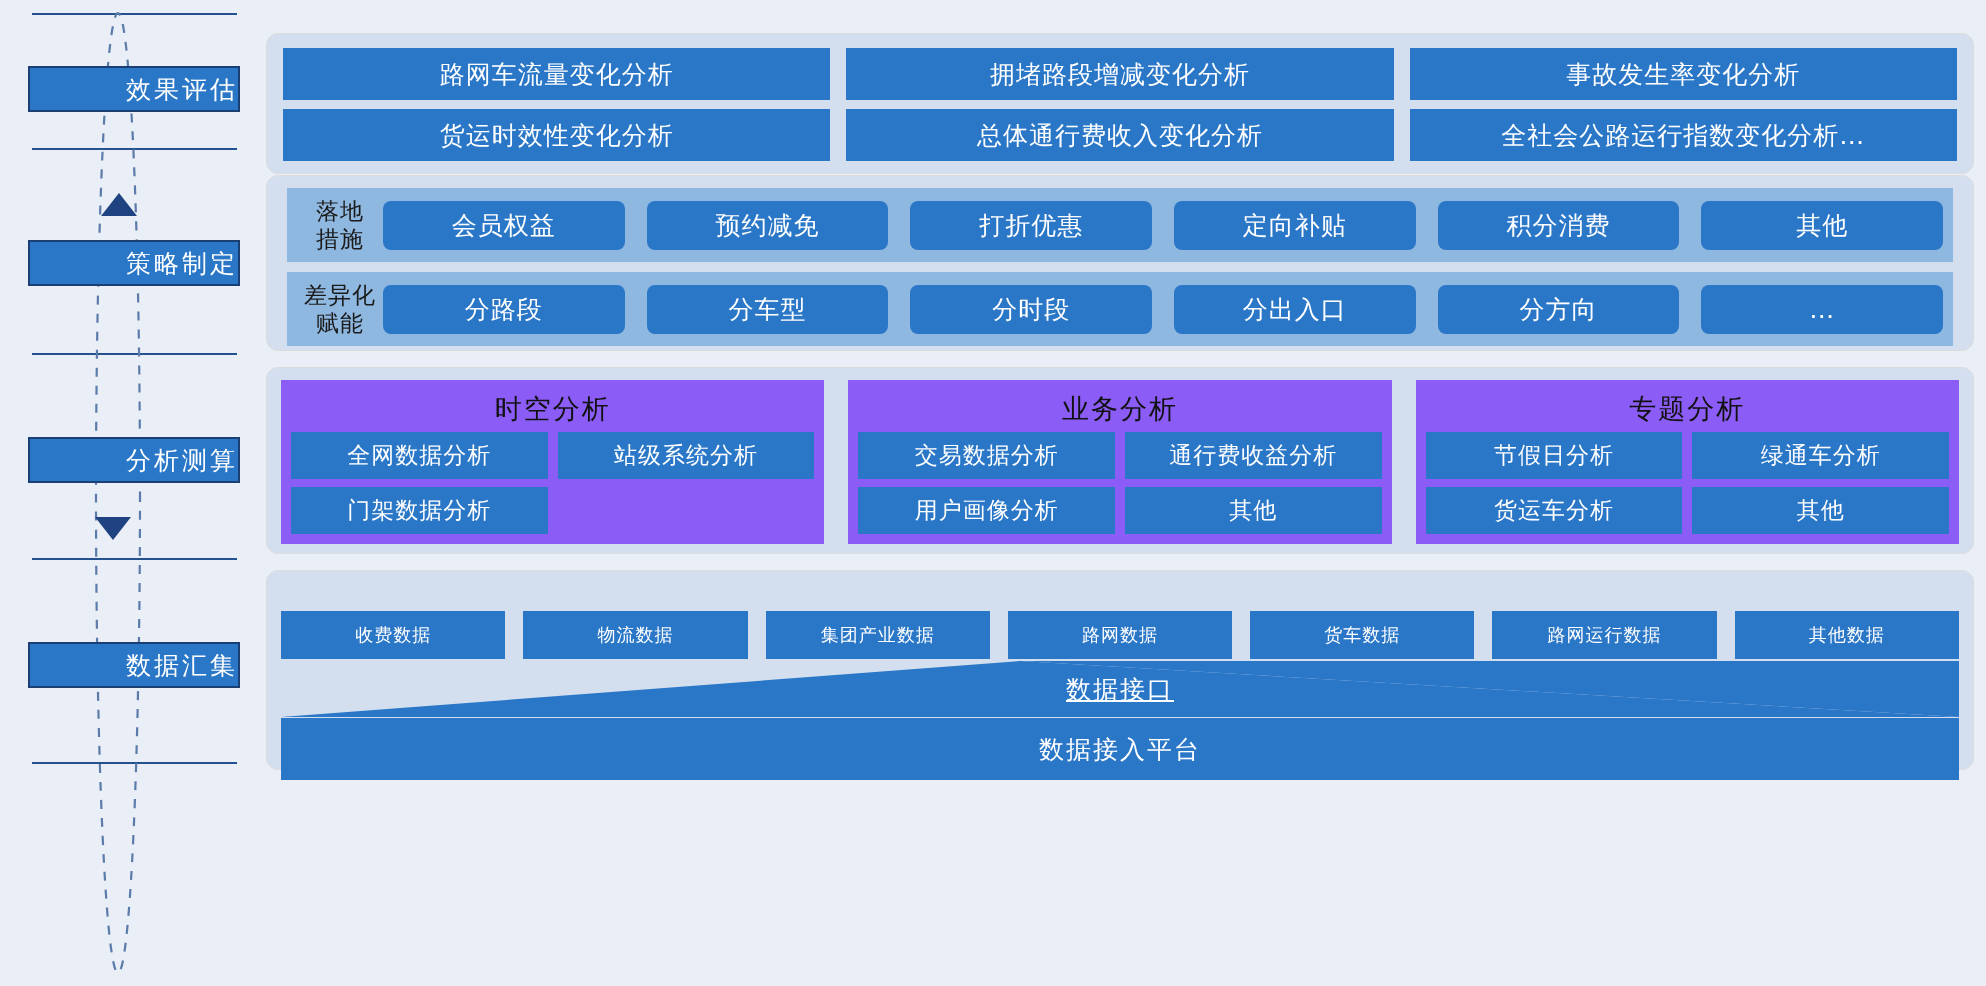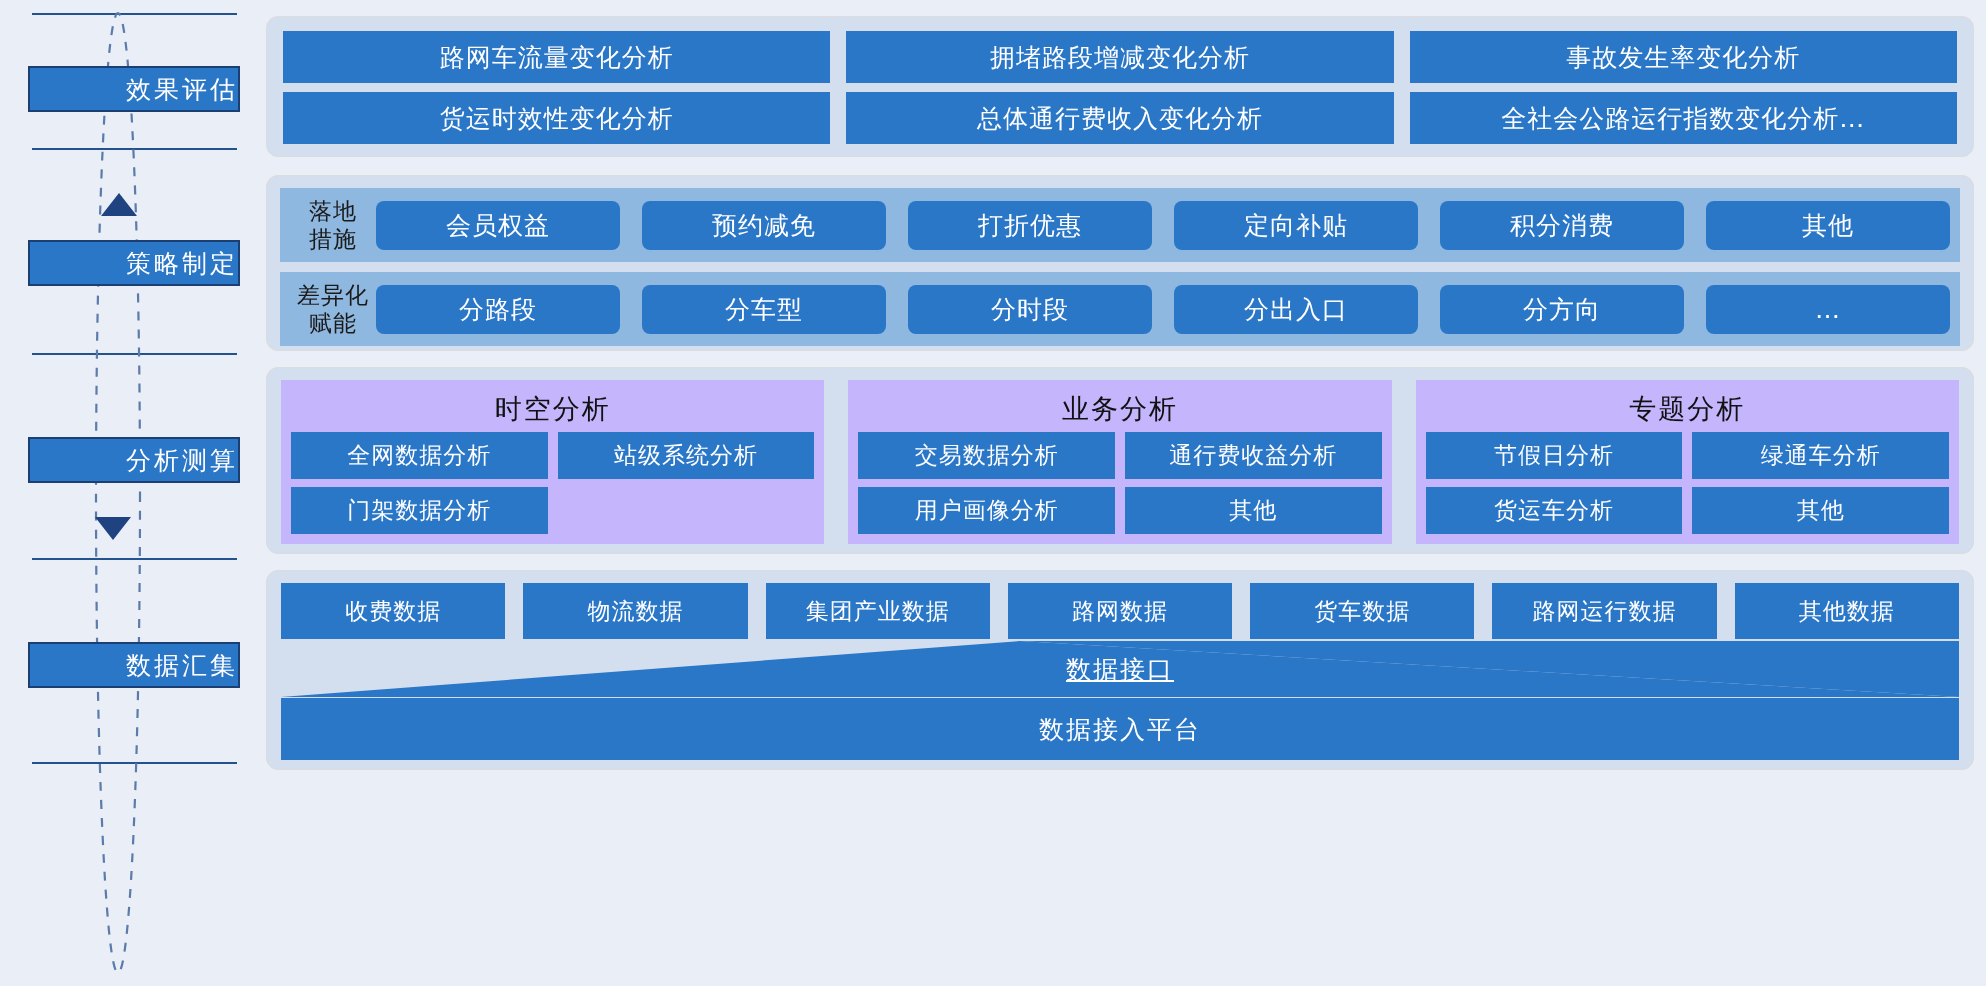--- a/index.html
+++ b/index.html
@@ -74,32 +74,32 @@
     display: flex;
     align-items: center;
     justify-content: center;
     text-align: center;
     font-size: 25px;
     letter-spacing: 1px;
     white-space: nowrap;
   }
 
   
-  #panel-eval { top: 16px; height: 141px; padding: 14px 16px; }
+  #panel-eval { top: 33px; height: 141px; padding: 14px 16px; }
   #panel-eval .grid {
     display: grid;
     grid-template-columns: repeat(3, 1fr);
     grid-auto-rows: 52px;
     column-gap: 16px;
     row-gap: 9px;
     height: 100%;
   }
 
   
-  #panel-strategy { top: 175px; height: 176px; padding: 12px 13px; }
+  #panel-strategy { top: 175px; height: 176px; padding: 12px 20px; }
   .strat-row {
     display: flex;
     align-items: center;
     background: #8fb8e0;
     height: 74px;
     padding: 0 10px;
   }
   .strat-row + .strat-row { margin-top: 10px; }
   .strat-label {
     width: 86px;
@@ -123,21 +123,21 @@
 
   
   #panel-analysis { top: 367px; height: 187px; padding: 12px 14px; }
   #panel-analysis .cols {
     display: grid;
     grid-template-columns: repeat(3, 1fr);
     column-gap: 24px;
     height: 100%;
   }
   .acol {
-    background: #c4b5fd;
+    background: #8b5cf6;
     padding: 6px 10px 10px 10px;
     display: flex;
     flex-direction: column;
   }
   .acol-title {
     color: #111111;
     font-size: 27px;
     letter-spacing: 2px;
     text-align: center;
     height: 46px;
@@ -152,21 +152,21 @@
   }
   .acol-grid .chip { font-size: 23px; }
 
   
   #panel-data { top: 570px; height: 200px; padding: 12px 14px; }
   #panel-data .src-row {
     display: grid;
     grid-template-columns: repeat(7, 1fr);
     column-gap: 18px;
   }
-  #panel-data .src-row .chip { height: 56px; font-size: 23px; }
+  #panel-data .src-row .chip { height: 48px; font-size: 18px; margin-top: 28px; }
   .funnel-wrap {
     position: relative;
     height: 56px;
     margin-top: 2px;
   }
   .funnel-wrap svg {
     position: absolute; left: 0; top: 0;
     width: 100%; height: 100%;
   }
   .funnel-label {

